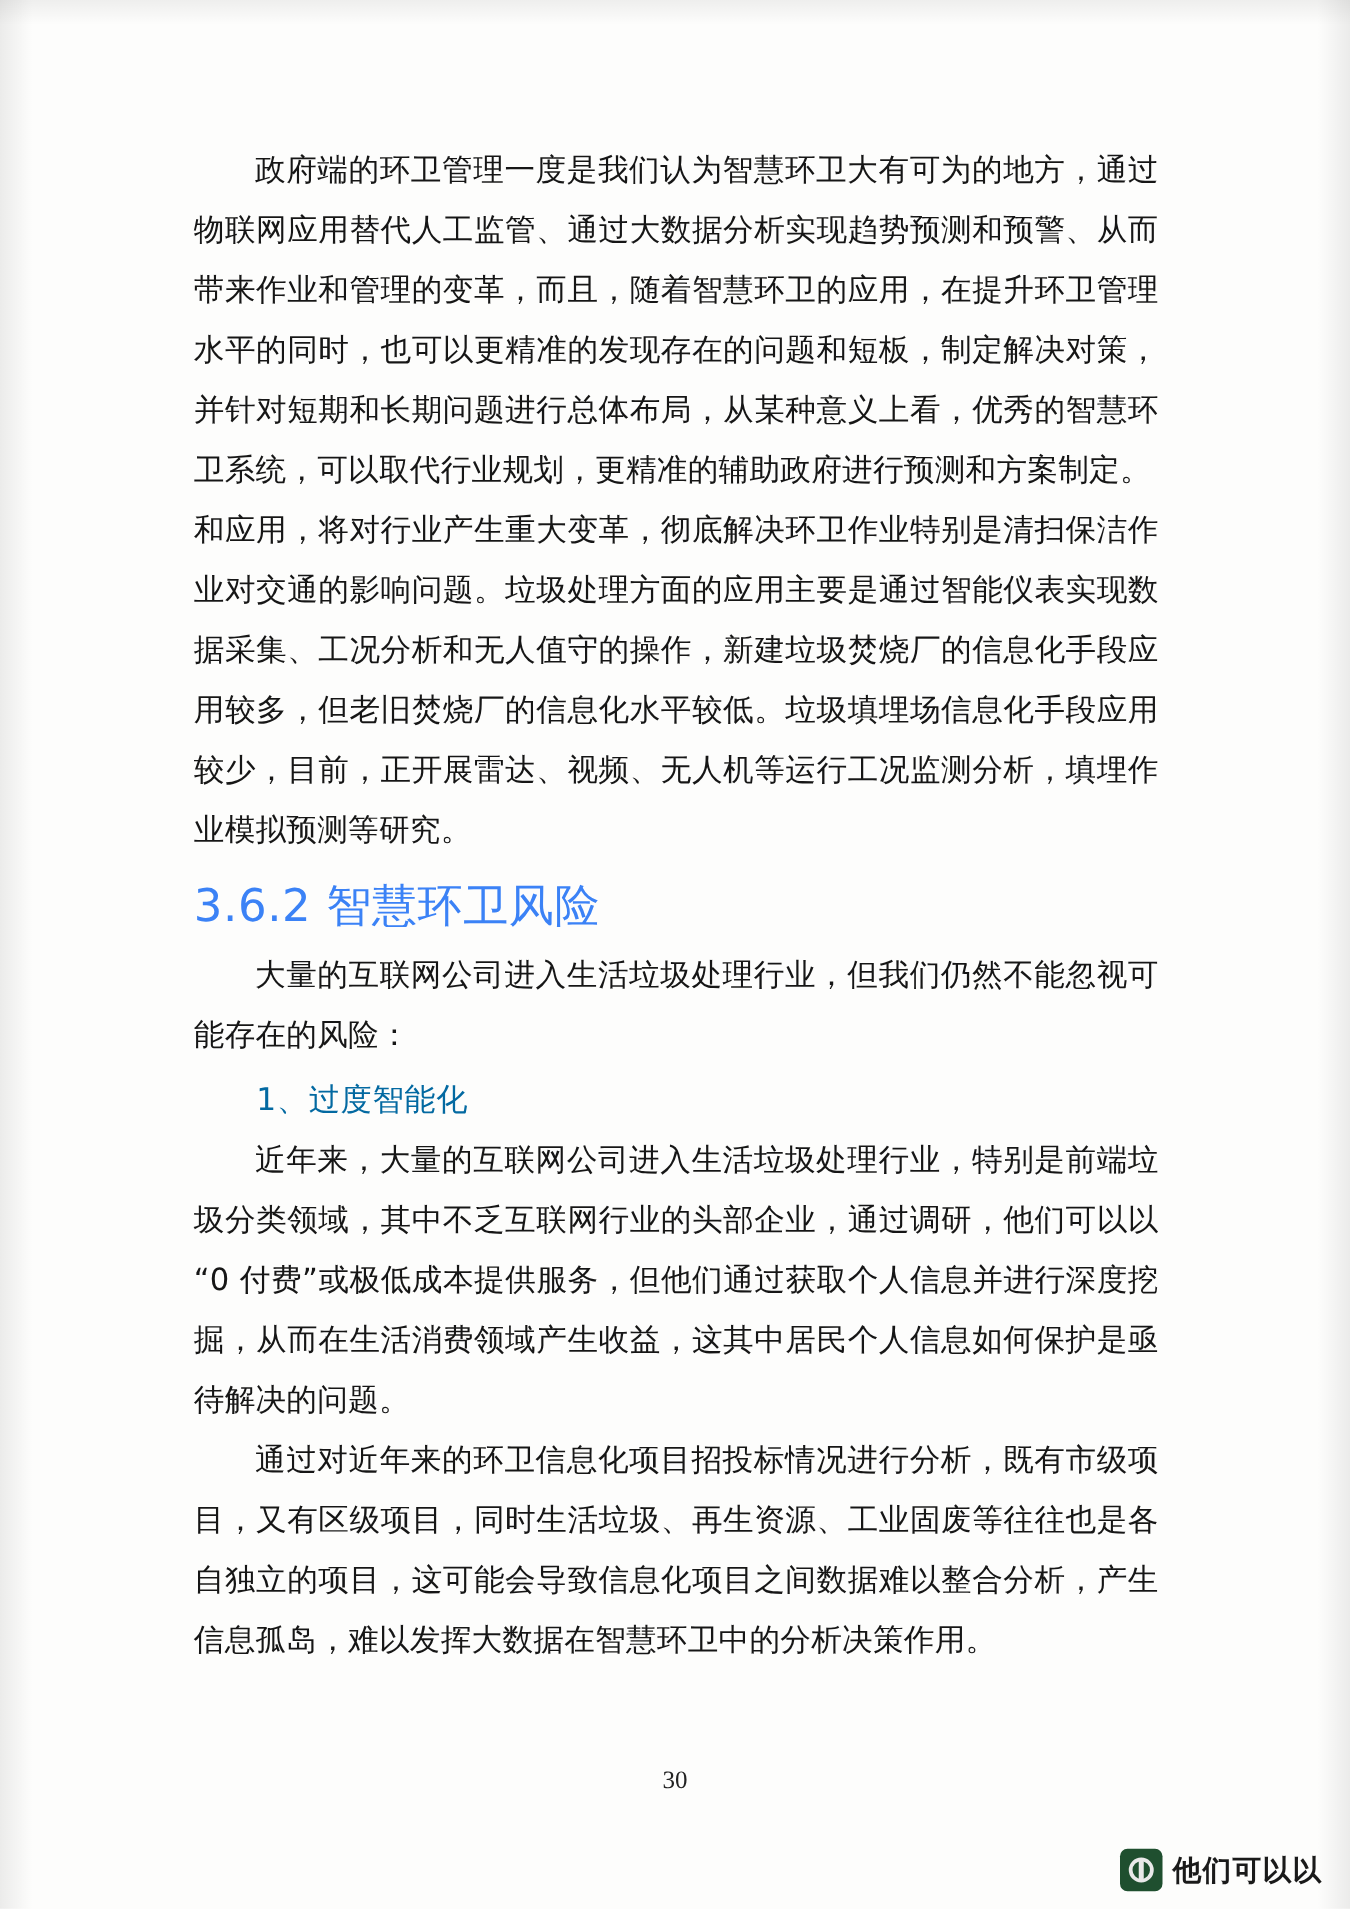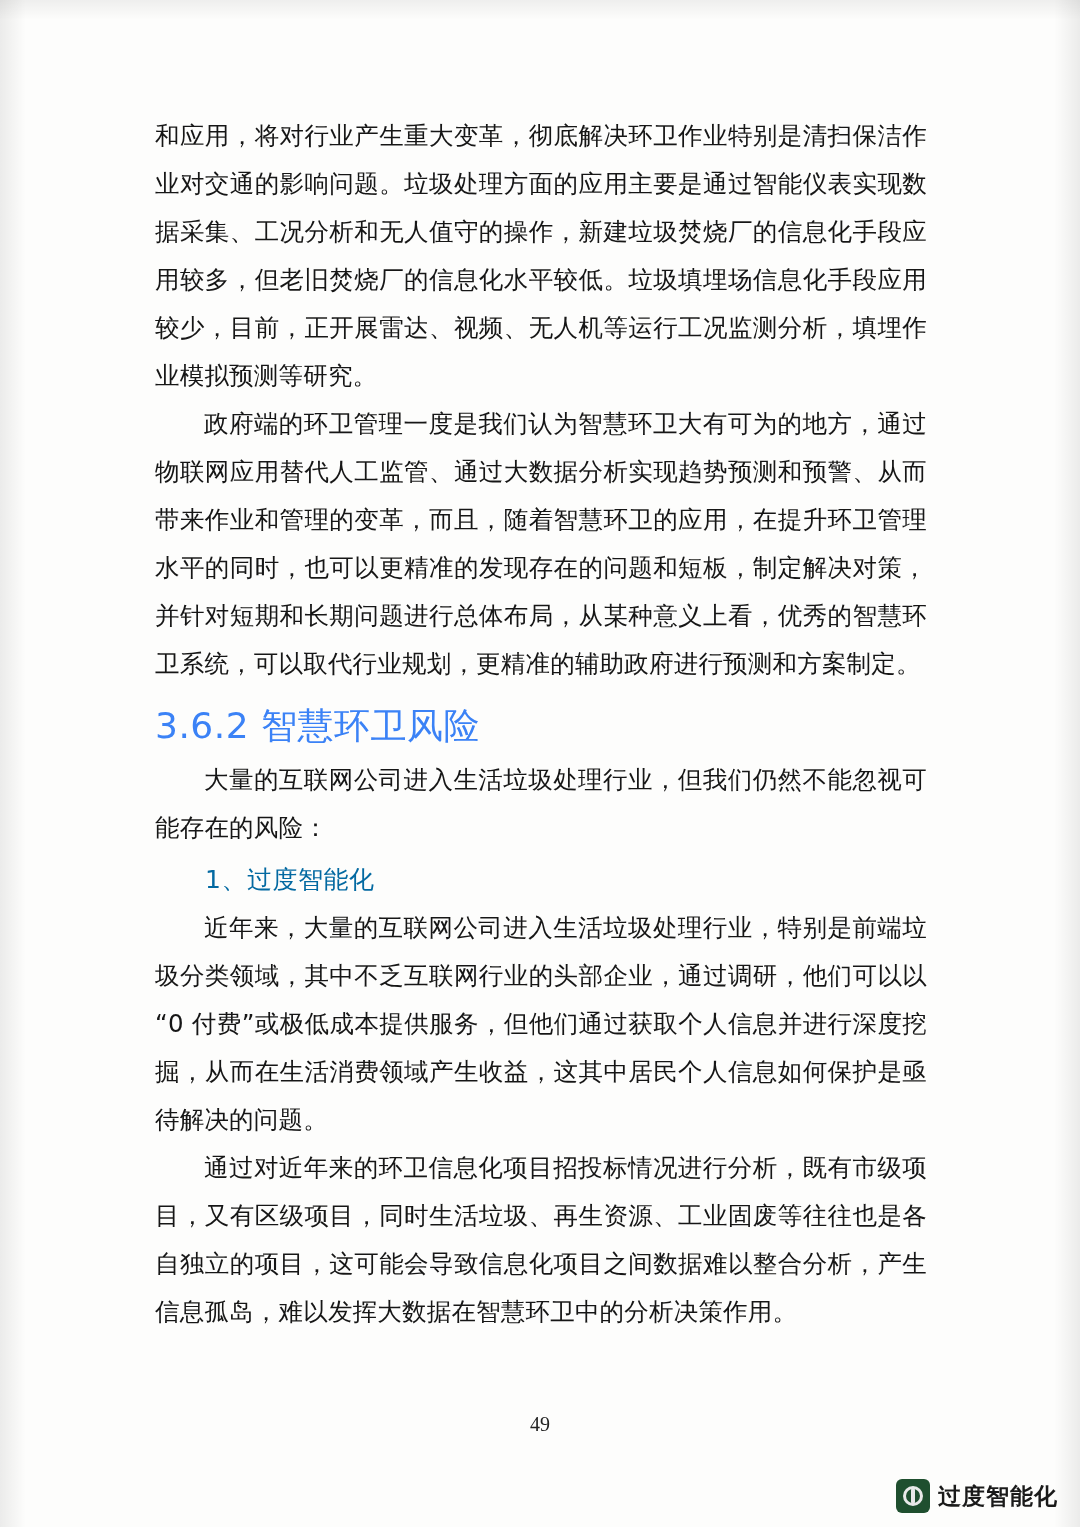--- a/index.html
+++ b/index.html
@@ -141,36 +141,36 @@
 <body>
 
 <div class="page">
 
   <div class="edge-shadow-left"></div>
   <div class="edge-shadow-right"></div>
   <div class="edge-shadow-top"></div>
 
   <div class="content">
 
+    <p class="para">政府端的环卫管理一度是我们认为智慧环卫大有可为的地方，通过物联网应用替代人工监管、通过大数据分析实现趋势预测和预警、从而带来作业和管理的变革，而且，随着智慧环卫的应用，在提升环卫管理水平的同时，也可以更精准的发现存在的问题和短板，制定解决对策，并针对短期和长期问题进行总体布局，从某种意义上看，优秀的智慧环卫系统，可以取代行业规划，更精准的辅助政府进行预测和方案制定。</p>
+
     <p class="para no-indent">和应用，将对行业产生重大变革，彻底解决环卫作业特别是清扫保洁作业对交通的影响问题。垃圾处理方面的应用主要是通过智能仪表实现数据采集、工况分析和无人值守的操作，新建垃圾焚烧厂的信息化手段应用较多，但老旧焚烧厂的信息化水平较低。垃圾填埋场信息化手段应用较少，目前，正开展雷达、视频、无人机等运行工况监测分析，填埋作业模拟预测等研究。</p>
-
-    <p class="para">政府端的环卫管理一度是我们认为智慧环卫大有可为的地方，通过物联网应用替代人工监管、通过大数据分析实现趋势预测和预警、从而带来作业和管理的变革，而且，随着智慧环卫的应用，在提升环卫管理水平的同时，也可以更精准的发现存在的问题和短板，制定解决对策，并针对短期和长期问题进行总体布局，从某种意义上看，优秀的智慧环卫系统，可以取代行业规划，更精准的辅助政府进行预测和方案制定。</p>
 
     <h2 class="section-head">3.6.2 智慧环卫风险</h2>
 
     <p class="para">大量的互联网公司进入生活垃圾处理行业，但我们仍然不能忽视可能存在的风险：</p>
 
     <h3 class="sub-head">1、过度智能化</h3>
 
     <p class="para">近年来，大量的互联网公司进入生活垃圾处理行业，特别是前端垃圾分类领域，其中不乏互联网行业的头部企业，通过调研，他们可以以“0 付费”或极低成本提供服务，但他们通过获取个人信息并进行深度挖掘，从而在生活消费领域产生收益，这其中居民个人信息如何保护是亟待解决的问题。</p>
 
     <p class="para">通过对近年来的环卫信息化项目招投标情况进行分析，既有市级项目，又有区级项目，同时生活垃圾、再生资源、工业固废等往往也是各自独立的项目，这可能会导致信息化项目之间数据难以整合分析，产生信息孤岛，难以发挥大数据在智慧环卫中的分析决策作用。</p>
 
   </div>
 
-  <div class="page-number">49</div>
+  <div class="page-number">30</div>
 
   <div class="watermark">
     <div class="wm-logo"></div>
-    <div class="wm-text">过度智能化</div>
+    <div class="wm-text">他们可以以</div>
   </div>
 
 </div>
 
 </body></html>

